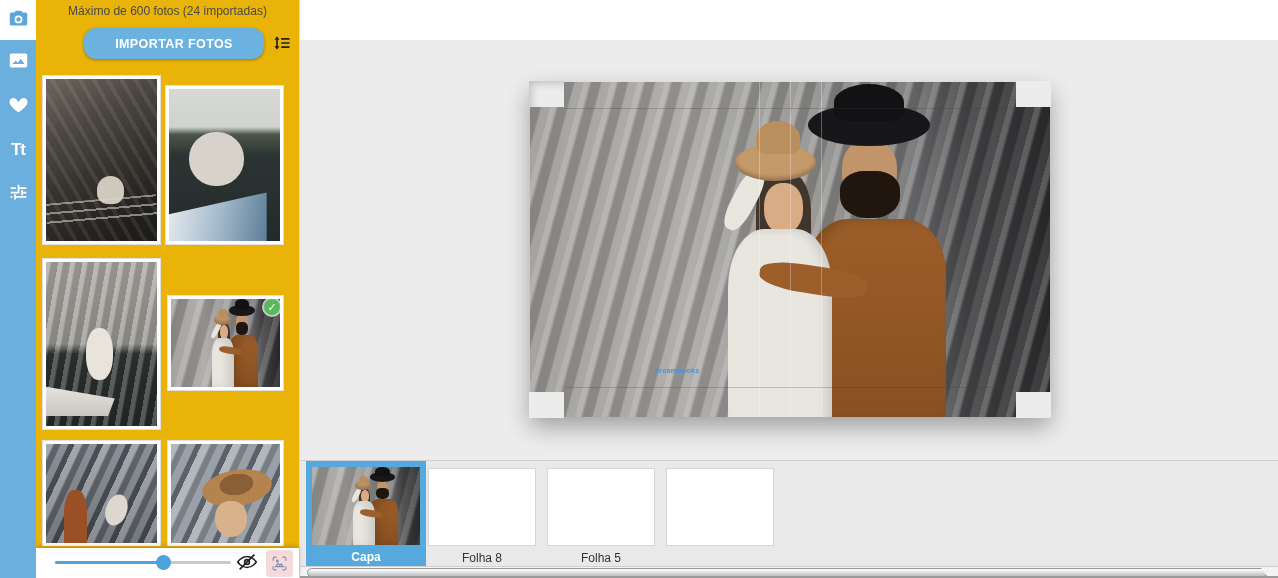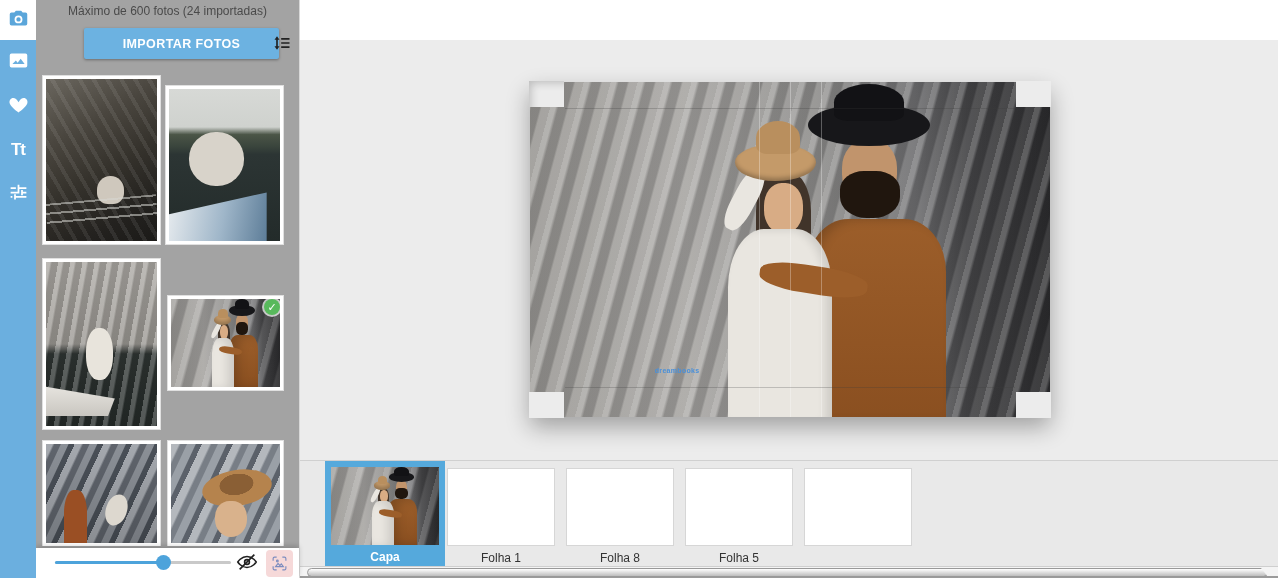--- a/index.html
+++ b/index.html
@@ -7,23 +7,23 @@
   #app { position:relative; width:1278px; height:578px; overflow:hidden; }
 
   
   #icon-sidebar { position:absolute; left:0; top:0; bottom:0; width:36px; background:#6bafdf; z-index:40; }
   .side-item { width:36px; height:44px; display:flex; align-items:center; justify-content:center; color:#fff; cursor:pointer; }
   .side-item.active { background:#fff; color:#5ba6da; height:40px; }
   .side-item svg { width:21px; height:21px; fill:currentColor; }
   .tt-glyph { font-weight:bold; font-size:17px; letter-spacing:-1px; }
 
   
-  #photos-panel { position:absolute; left:36px; top:0; bottom:0; width:264px; background:#a3a3a3; border-right:1px solid #d8d8d8; z-index:20; }
+  #photos-panel { position:absolute; left:36px; top:0; bottom:0; width:264px; background:#eab308; border-right:1px solid #d8d8d8; z-index:20; }
   .panel-header { text-align:center; font-size:12px; color:#4a4a4a; padding-top:4px; }
-  .import-btn { position:absolute; left:48px; top:28px; width:195px; height:31px; background:#6cb2e1; border:none; border-radius:2px; color:#fff; font-weight:bold; font-size:12.5px; letter-spacing:.4px; box-shadow:0 1px 3px rgba(0,0,0,.35); cursor:pointer; font-family:"Liberation Sans",sans-serif; }
+  .import-btn { position:absolute; left:48px; top:28px; width:180px; height:31px; background:#6cb2e1; border:none; border-radius:12px; color:#fff; font-weight:bold; font-size:12.5px; letter-spacing:.4px; box-shadow:0 1px 3px rgba(0,0,0,.35); cursor:pointer; font-family:"Liberation Sans",sans-serif; }
   .sort-btn { position:absolute; right:6px; top:33px; width:22px; height:22px; background:none; border:none; color:#222; cursor:pointer; }
   .sort-btn svg { width:20px; height:20px; fill:currentColor; }
 
   .thumb { position:absolute; background:#fff; border:1px solid #e0e0e0; padding:3px; cursor:pointer; }
   .thumb-img { position:relative; width:100%; height:100%; overflow:hidden; }
   .check-badge { position:absolute; top:3px; right:3px; width:16px; height:16px; border-radius:50%; background:#58b95c; color:#fff; font-size:11px; line-height:16px; text-align:center; box-shadow:0 0 0 2px rgba(255,255,255,.7); }
 
   
   .scene { position:absolute; inset:0; overflow:hidden; }
   .scene-cliff { background:repeating-linear-gradient(60deg, rgba(255,255,255,.08) 0 4px, rgba(0,0,0,0) 4px 12px), linear-gradient(150deg,#6a665e 0%,#4a463f 30%,#35322c 55%,#24221f 80%,#1b1a18 100%); }
@@ -84,21 +84,21 @@
   .notch { position:absolute; width:35px; height:26px; background:#ececec; z-index:5; }
   .notch.tl { left:-1px; top:-1px; box-shadow:6px 6px 8px -4px rgba(0,0,0,.2) inset; }
   .notch.tr { right:-1px; top:-1px; }
   .notch.bl { left:-1px; bottom:-1px; }
   .notch.br { right:-1px; bottom:-1px; }
   .fold-line { position:absolute; top:0; bottom:0; width:1px; background:rgba(255,255,255,.3); z-index:3; }
   .wrap-line { position:absolute; left:35px; right:35px; height:1px; background:rgba(60,60,60,.25); z-index:3; }
   .watermark { position:absolute; left:24%; top:85%; font-size:7px; font-weight:bold; color:#4a90d9; z-index:4; letter-spacing:.3px; }
 
   
-  #filmstrip { position:absolute; left:0; right:0; bottom:12px; height:106px; background:#e9e9e9; border-top:1px solid #d0d0d0; display:flex; align-items:flex-start; padding-left:25px; overflow:hidden; z-index:8; }
+  #filmstrip { position:absolute; left:0; right:0; bottom:12px; height:106px; background:#e9e9e9; border-top:1px solid #d0d0d0; display:flex; align-items:flex-start; padding-left:6px; overflow:hidden; z-index:8; }
   .film-tile { flex:0 0 auto; width:108px; margin-right:11px; text-align:center; cursor:pointer; }
   .film-tile .page-box { position:relative; width:108px; height:78px; background:#fff; border:1px solid #d6d6d6; margin:7px auto 0; overflow:hidden; }
   .film-tile .page-label { margin-top:5px; font-size:12px; color:#333; }
   .film-tile.selected { width:120px; margin-left:0; margin-right:2px; background:#55a9dc; height:106px; }
   .film-tile.selected .page-box { margin-top:6px; border:none; }
   .film-tile.selected .page-label { color:#fff; font-weight:bold; }
   .film-tile.partial { margin-right:0; }
 
   
   #hscrollbar { position:absolute; left:0; right:0; bottom:0; height:12px; background:#f4f4f4; border-top:1px solid #cfcfcf; border-bottom:2px solid #9b9b9b; z-index:8; }
@@ -265,24 +265,20 @@
               <div class="cs m-hat-crown"></div>
             <div class="cs m-body"></div>
               <div class="cs w-body"></div>
               <div class="cs m-arm"></div>
           </div>
         </div>
         <div class="page-label">Capa</div>
       </div>
       <div class="film-tile">
         <div class="page-box"></div>
-        <div class="page-label">Folha 1</div>
-      </div>
-      <div class="film-tile">
-        <div class="page-box"></div>
         <div class="page-label">Folha 8</div>
       </div>
       <div class="film-tile">
         <div class="page-box"></div>
         <div class="page-label">Folha 5</div>
       </div>
       <div class="film-tile partial">
         <div class="page-box"></div>
       </div>
     </div>

